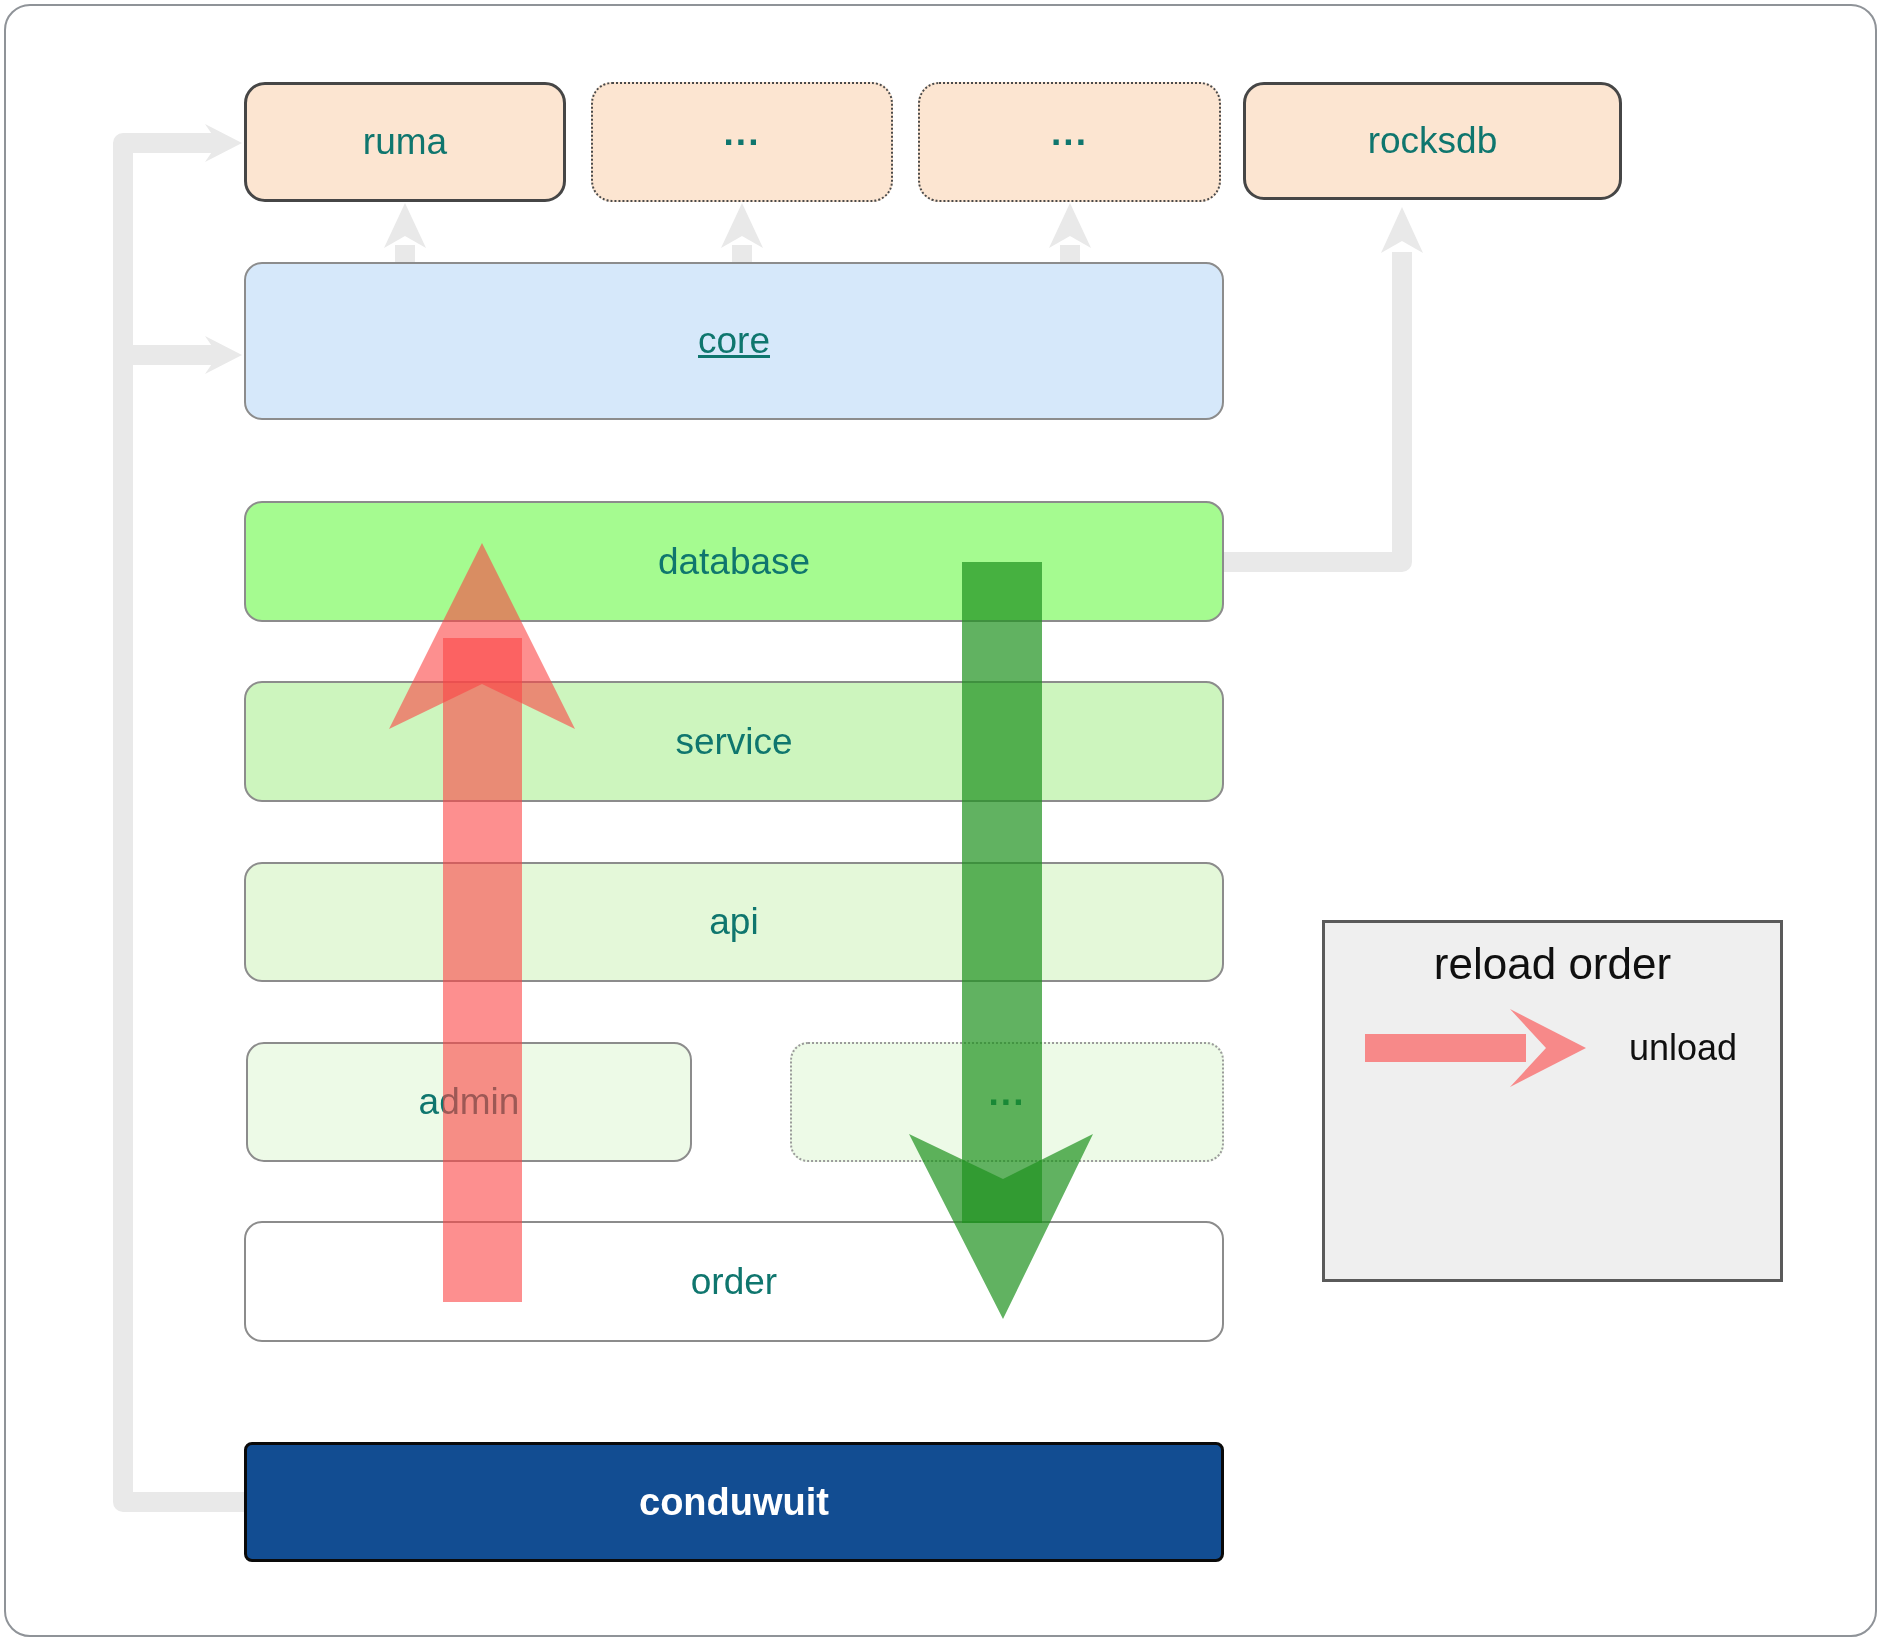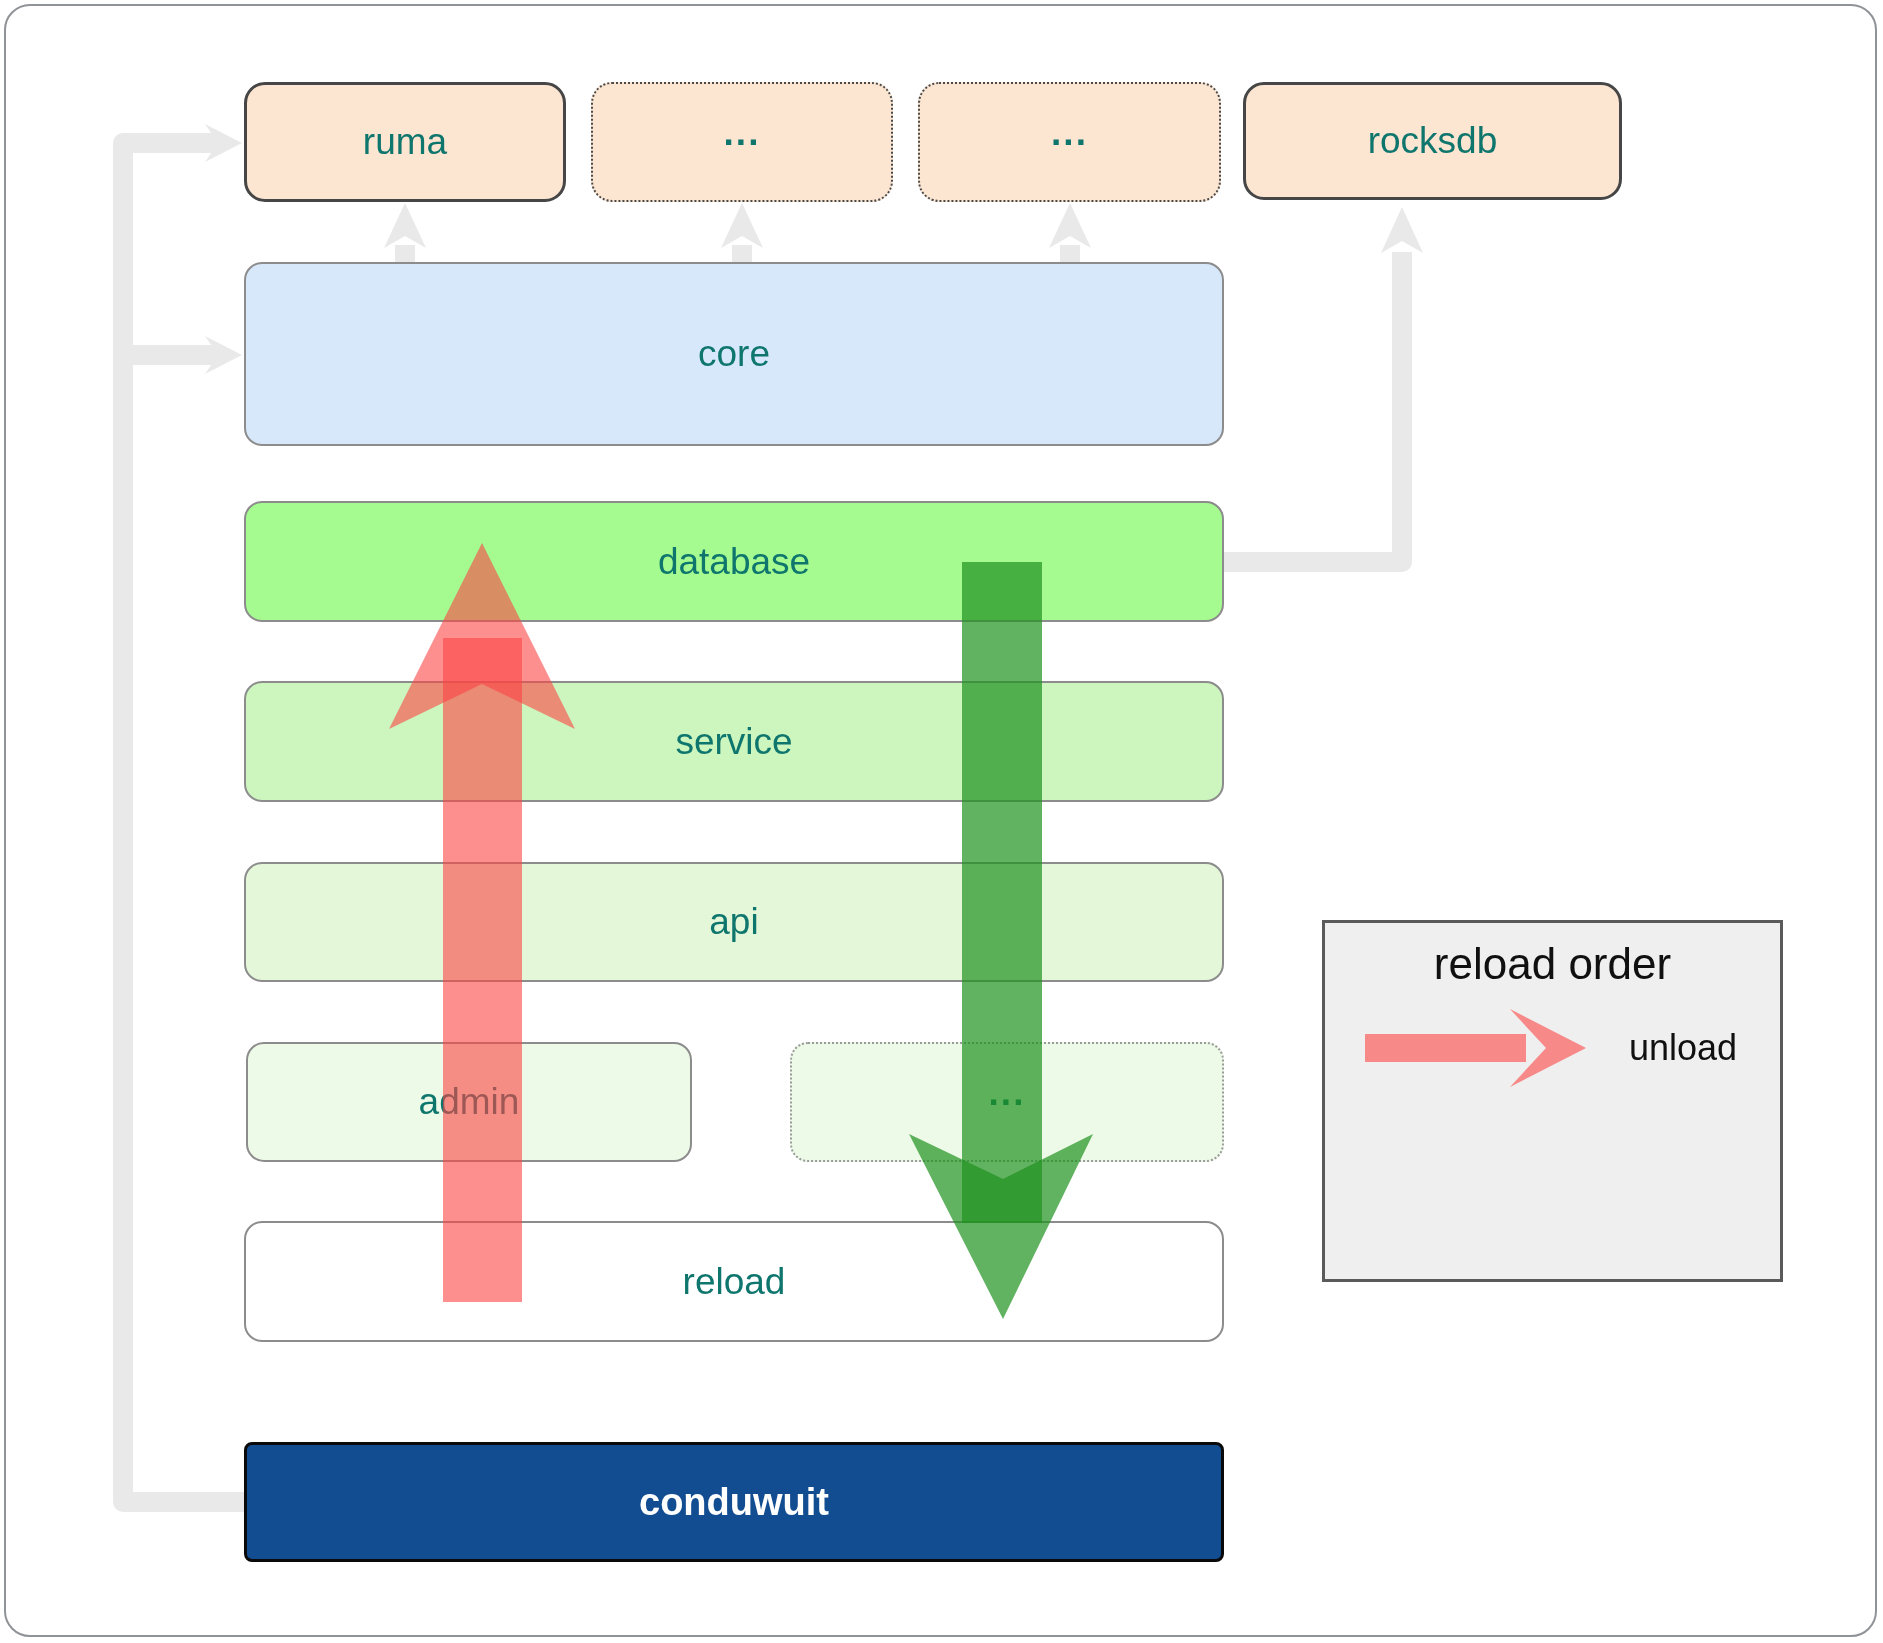--- a/index.html
+++ b/index.html
@@ -21,21 +21,21 @@
   .node .dots { position:relative; top:-9px; font-weight:700; letter-spacing:2px; }
   .dark-solid  { border:3px solid #464646; border-radius:21px; }
   .dark-dotted { border:2px dotted #4a4a4a; border-radius:21px; }
   .gray-solid  { border:2px solid #8c8c8c; }
   .gray-dotted { border:2px dotted #9b9b9b; }
 
   #box-ruma     { left:244px; top:82px;  width:322px; height:120px; background:#fce5d1; }
   #box-dots1    { left:591px; top:82px;  width:302px; height:120px; background:#fce5d1; }
   #box-dots2    { left:918px; top:82px;  width:303px; height:120px; background:#fce5d1; }
   #box-rocksdb  { left:1243px;top:82px;  width:379px; height:118px; background:#fce5d1; }
-  #box-core     { left:244px; top:262px; width:980px; height:184px; background:#d6e8fa; }
+  #box-core     { left:244px; top:262px; width:980px; height:158px; background:#d6e8fa;text-decoration:underline; }
   #box-database { left:244px; top:501px; width:980px; height:121px; background:#a5fb90; }
   #box-service  { left:244px; top:681px; width:980px; height:121px; background:#cdf5be; }
   #box-api      { left:244px; top:862px; width:980px; height:120px; background:#e4f8d9; }
   #box-admin    { left:246px; top:1042px;width:446px; height:120px; background:#edfae7; }
   #box-dots3    { left:790px; top:1042px;width:434px; height:120px; background:#edfae7; }
   #box-router   { left:244px; top:1221px;width:980px; height:121px; background:#ffffff; }
   #box-conduwuit{ left:244px; top:1442px;width:980px; height:120px; background:#124d92;
                   border:3px solid #0a0a0a; border-radius:8px; color:#ffffff;
                   font-weight:700; font-size:38px; }
 
@@ -96,21 +96,21 @@
   <div class="node gray-solid" id="box-api">
     <span class="lbl">api</span>
   </div>
   <div class="node gray-solid" id="box-admin">
     <span class="lbl">admin</span>
   </div>
   <div class="node gray-dotted" id="box-dots3">
     <span class="lbl dots">...</span>
   </div>
   <div class="node gray-solid" id="box-router">
-    <span class="lbl">reload</span>
+    <span class="lbl">order</span>
   </div>
   <div class="node" id="box-conduwuit">
     <span class="lbl">conduwuit</span>
   </div>
 
   <div id="legend">
     <div id="legend-title">reload order</div>
     <div class="legend-row second">
       <svg width="240" height="82" viewBox="0 0 240 82">
         <path d="M0 27 h161 v28 h-161 Z" fill="rgba(252,68,68,0.6)"></path>

